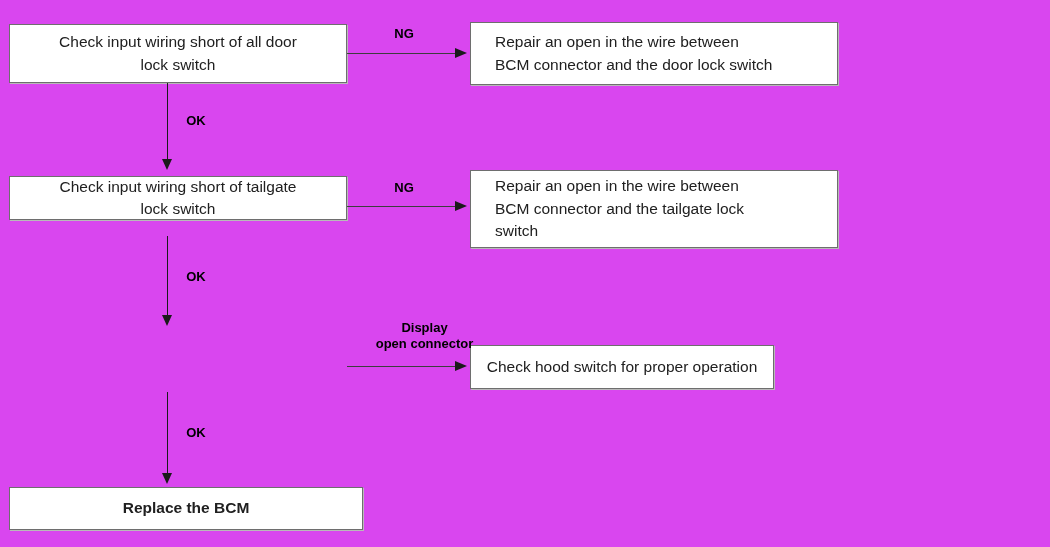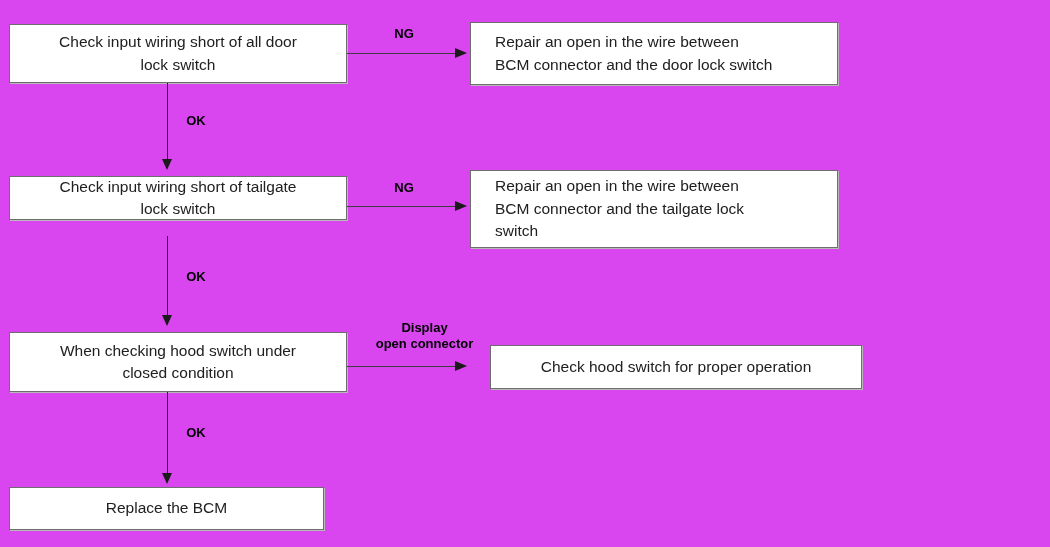--- a/index.html
+++ b/index.html
@@ -113,35 +113,31 @@
   </div>
 
   <div class="hline" style="left:347px; top:206px; width:108px;"></div>
   <div class="arrow-right" style="left:455px; top:201px;"></div>
   <div class="edge-label" style="left:384px; top:180px; width:40px;">NG</div>
 
   <div class="vline" style="left:167px; top:236px; height:81px;"></div>
   <div class="arrow-down" style="left:162px; top:315px;"></div>
   <div class="edge-label" style="left:176px; top:269px; width:40px;">OK</div>
 
-  <div class="node" style="left:9px; top:332px; width:338px; height:60px;">
-    <span class="node-text">When checking hood switch under
-closed condition</span>
-  </div>
 
-  <div class="node" style="left:490px; top:345px; width:372px; height:44px;">
+  <div class="node" style="left:470px; top:345px; width:304px; height:44px;">
     <span class="node-text">Check hood switch for proper operation</span>
   </div>
 
   <div class="hline" style="left:347px; top:366px; width:108px;"></div>
   <div class="arrow-right" style="left:455px; top:361px;"></div>
   <div class="edge-label" style="left:352px; top:320px; width:145px;">Display
 open connector</div>
 
   <div class="vline" style="left:167px; top:392px; height:83px;"></div>
   <div class="arrow-down" style="left:162px; top:473px;"></div>
   <div class="edge-label" style="left:176px; top:425px; width:40px;">OK</div>
 
-  <div class="node" style="left:9px; top:487px; width:315px; height:43px;">
+  <div class="node" style="left:9px; top:487px; width:354px; height:43px;font-weight:bold;">
     <span class="node-text">Replace the BCM</span>
   </div>
 
 </div>
 
 </body></html>

